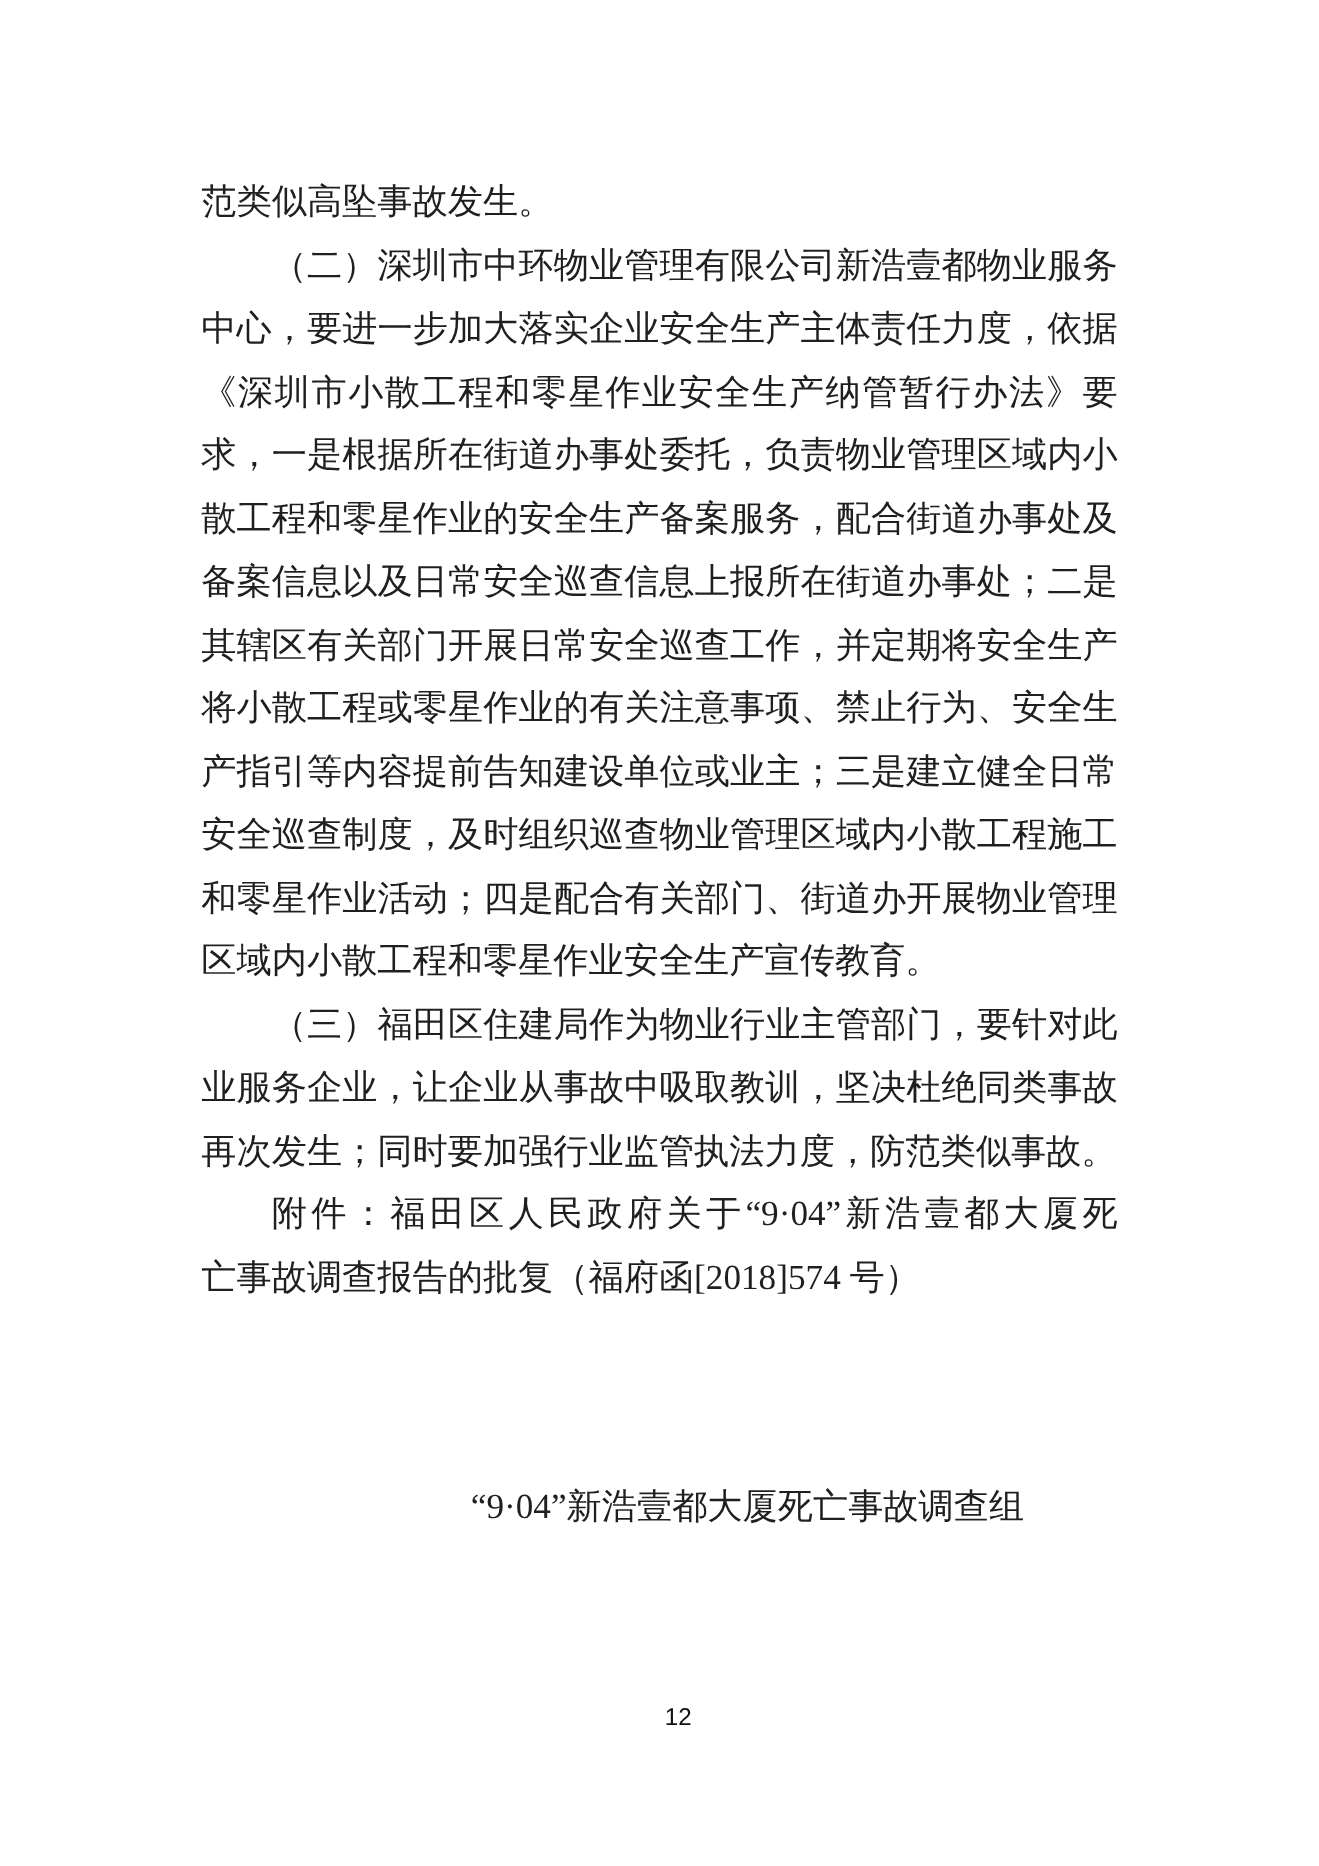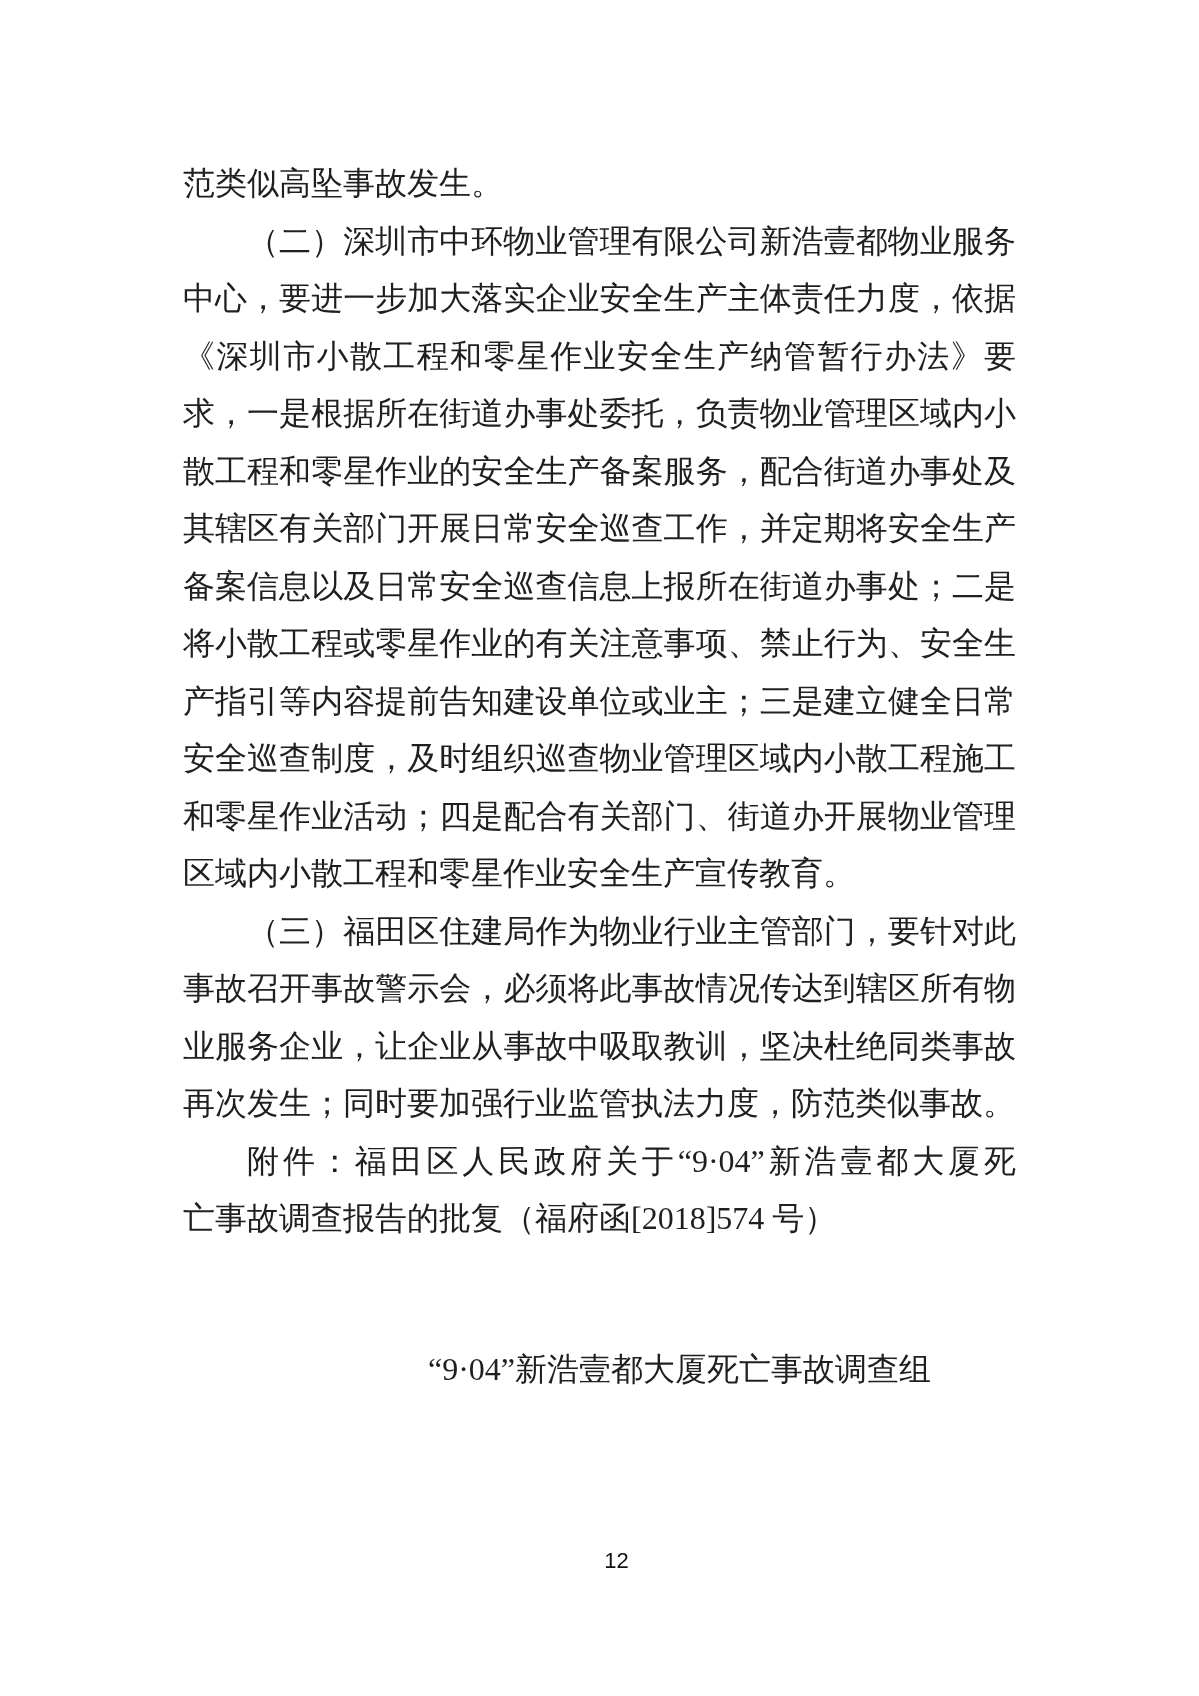--- a/index.html
+++ b/index.html
@@ -65,29 +65,28 @@
 <body>
 
 <div class="page">
   <div class="doc-body">
     <div class="line">范类似高坠事故发生。</div>
     <div class="line j ind">（二）深圳市中环物业管理有限公司新浩壹都物业服务</div>
     <div class="line j">中心，要进一步加大落实企业安全生产主体责任力度，依据</div>
     <div class="line j">《深圳市小散工程和零星作业安全生产纳管暂行办法》要</div>
     <div class="line j">求，一是根据所在街道办事处委托，负责物业管理区域内小</div>
     <div class="line j">散工程和零星作业的安全生产备案服务，配合街道办事处及</div>
+    <div class="line j">备案信息以及日常安全巡查信息上报所在街道办事处；二是</div>
     <div class="line j">其辖区有关部门开展日常安全巡查工作，并定期将安全生产</div>
-    <div class="line j">备案信息以及日常安全巡查信息上报所在街道办事处；二是</div>
     <div class="line j">将小散工程或零星作业的有关注意事项、禁止行为、安全生</div>
     <div class="line j">产指引等内容提前告知建设单位或业主；三是建立健全日常</div>
     <div class="line j">安全巡查制度，及时组织巡查物业管理区域内小散工程施工</div>
     <div class="line j">和零星作业活动；四是配合有关部门、街道办开展物业管理</div>
     <div class="line">区域内小散工程和零星作业安全生产宣传教育。</div>
     <div class="line j ind">（三）福田区住建局作为物业行业主管部门，要针对此</div>
-    <div class="line j">事故召开事故警示会，必须将此事故情况传达到辖区所有物</div>
     <div class="line j">业服务企业，让企业从事故中吸取教训，坚决杜绝同类事故</div>
     <div class="line">再次发生；同时要加强行业监管执法力度，防范类似事故。</div>
     <div class="line j ind">附件：福田区人民政府关于“9·04”新浩壹都大厦死</div>
     <div class="line">亡事故调查报告的批复（福府函[2018]574 号）</div>
   </div>
 
   <div class="signature">“9·04”新浩壹都大厦死亡事故调查组</div>
 
   <div class="page-number">12</div>
 </div>

